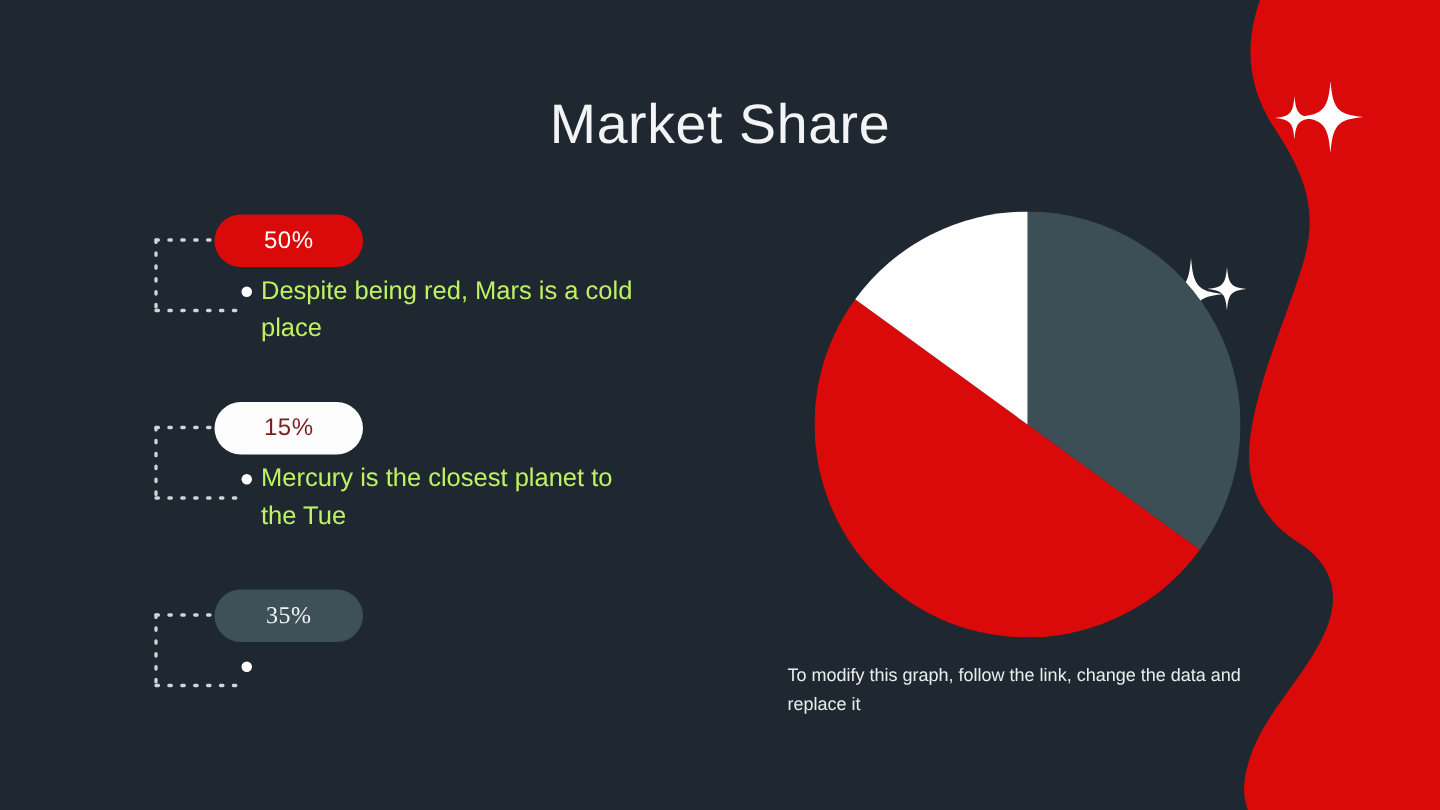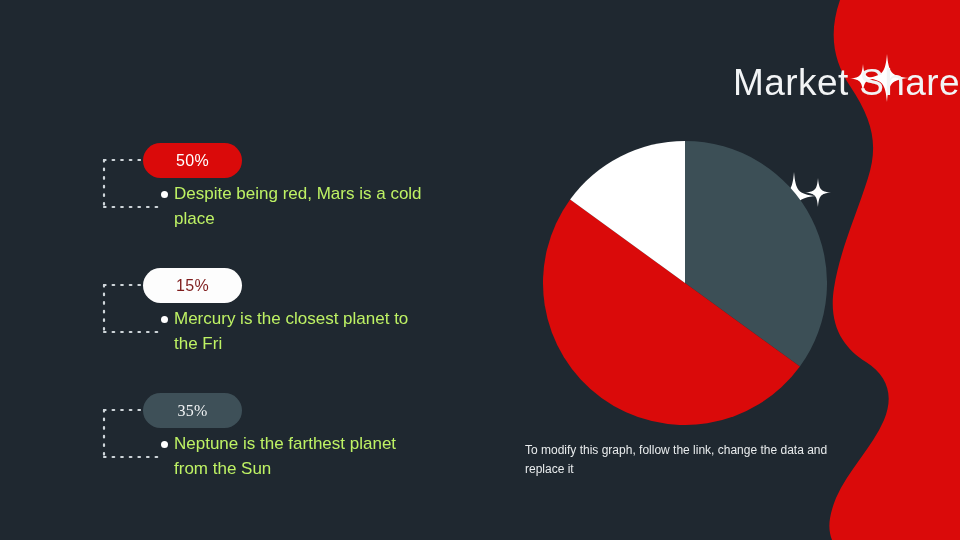--- a/index.html
+++ b/index.html
@@ -40,21 +40,21 @@
   .sparkle-group { position: absolute; pointer-events: none; }
   #sparkle-top-right { left: 845px; top: 50px; }
   #sparkle-pie      { left: 770px; top: 168px; }
 
   
   #page-title {
     position: absolute;
     left: 0;
     top: 62px;
     width: 960px;
-    text-align: right;
+    text-align: center;
     font-size: 37px;
     font-weight: 300;
     letter-spacing: 0.4px;
     color: #f2f4f5;
   }
 
   
   #legend {
     position: absolute;
     left: 100px;
@@ -178,32 +178,31 @@
     </div>
 
     <div class="legend-item">
       <svg class="connector" viewBox="0 0 70 56" aria-hidden="true">
         <line x1="4" y1="4" x2="44" y2="4" stroke="#cfd6da" stroke-width="2.2" stroke-linecap="round" stroke-dasharray="1.6 7"></line>
         <line x1="4" y1="4" x2="4" y2="51" stroke="#cfd6da" stroke-width="2.2" stroke-linecap="round" stroke-dasharray="1.6 7"></line>
         <line x1="4" y1="51" x2="62" y2="51" stroke="#cfd6da" stroke-width="2.2" stroke-linecap="round" stroke-dasharray="1.6 7"></line>
       </svg>
       <div class="pill white">15%</div>
       <span class="legend-bullet"></span>
-      <p class="legend-text">Mercury is the closest planet to the Fri</p>
+      <p class="legend-text">Mercury is the closest planet to the Tue</p>
     </div>
 
     <div class="legend-item">
       <svg class="connector" viewBox="0 0 70 56" aria-hidden="true">
         <line x1="4" y1="4" x2="44" y2="4" stroke="#cfd6da" stroke-width="2.2" stroke-linecap="round" stroke-dasharray="1.6 7"></line>
         <line x1="4" y1="4" x2="4" y2="51" stroke="#cfd6da" stroke-width="2.2" stroke-linecap="round" stroke-dasharray="1.6 7"></line>
         <line x1="4" y1="51" x2="62" y2="51" stroke="#cfd6da" stroke-width="2.2" stroke-linecap="round" stroke-dasharray="1.6 7"></line>
       </svg>
       <div class="pill slate">35%</div>
       <span class="legend-bullet"></span>
-      <p class="legend-text">Neptune is the farthest planet from the Sun</p>
     </div>
 
   </div>
 
   <svg id="pie-chart" viewBox="0 0 200 200" aria-hidden="true">
     <g id="pie-slices">
         <path d="M 100 100 L 100.000 0.000 A 100 100 0 0 1 180.902 158.779 Z" fill="#3c4f56"></path>
         <path d="M 100 100 L 180.902 158.779 A 100 100 0 0 1 19.098 41.221 Z" fill="#da0a0a"></path>
         <path d="M 100 100 L 19.098 41.221 A 100 100 0 0 1 100.000 0.000 Z" fill="#ffffff"></path>
       </g>

